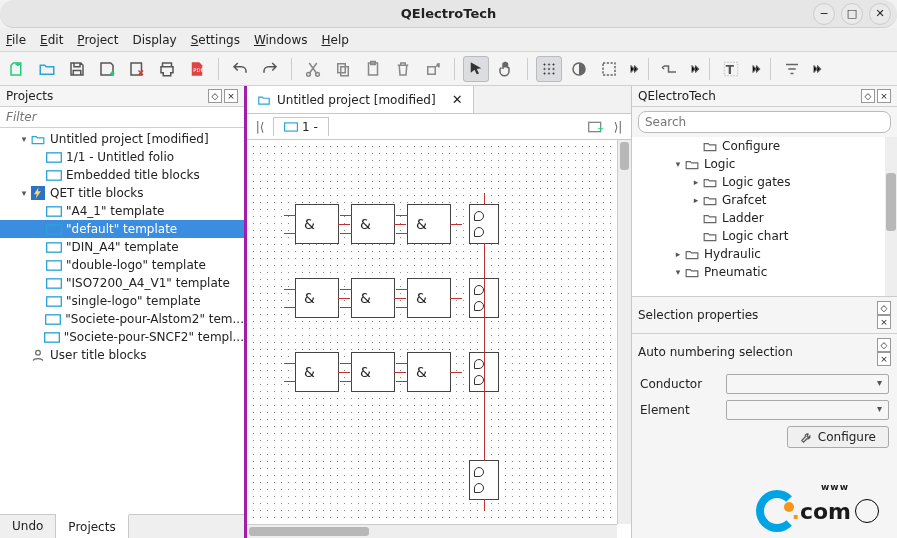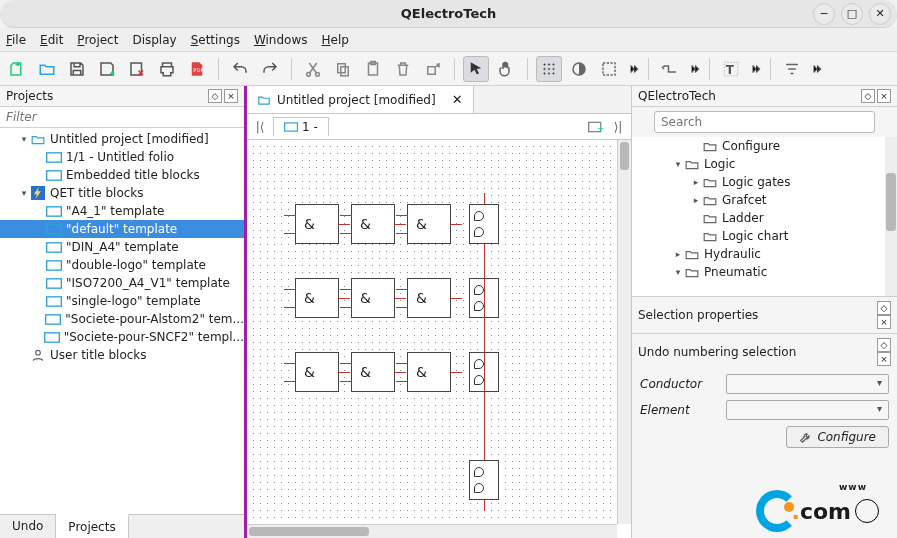--- a/index.html
+++ b/index.html
@@ -68,41 +68,41 @@
 
   .sym { position:absolute; width:30px; height:40px; border:1.2px solid #444; background:#fff; }
   .sym::before, .sym::after { content:""; position:absolute; left:50%; width:1px; height:12px; background:#b33; }
   .sym::before { top:-12px; } .sym::after { bottom:-12px; }
   .sym .o1,.sym .o2 { position:absolute; width:10px; height:10px; border:1px solid #333; border-radius:50% 50% 50% 0; left:4px; }
   .sym .o1{top:6px;} .sym .o2{top:22px;}
   .vwire { position:absolute; width:1px; background:#b33; }
 
   
   .rightpane { width: 266px; background:#f5f5f5; border-left:1px solid #c8c8c8; display:flex; flex-direction:column; }
-  .searchbox { margin:4px 22px; padding:3px 6px; border:1px solid #bbb; border-radius:3px; font-size:12px; background:#fff; }
+  .searchbox { margin:4px 6px; padding:3px 6px; border:1px solid #bbb; border-radius:8px; font-size:12px; background:#fff; }
   .coltree { flex:0 0 160px; background:#fff; border-bottom:1px solid #ccc; overflow:auto; position:relative; }
   .coltree .vscroll2 { position:absolute; right:0; top:0; bottom:0; width:12px; background:#eee; }
   .coltree .vthumb2 { position:absolute; left:1px; right:1px; top:36px; height:58px; background:#b8b8b8; border-radius:3px; }
   .crow { display:flex; align-items:center; height:18px; white-space:nowrap; cursor:pointer; } .cind2{padding-left:40px;} .cind3{padding-left:58px;}
 
   .propsection { padding:4px 6px; border-bottom:1px solid #d0d0d0; display:flex; justify-content:space-between; align-items:center; }
-  .formarea { padding:4px 8px; display:flex; flex-direction:column; gap:6px;font-style:italic; }
+  .formarea { padding:4px 8px; display:flex; flex-direction:column; gap:6px; }
   .formrow { display:flex; align-items:center; gap:6px; }
   .formrow label { width:80px; }
   .formrow select, .combo { flex:1; border:1px solid #aaa; background:#f6f6f6; height:20px; border-radius:2px; position:relative; }
   .combo::after { content:"▾"; position:absolute; right:6px; top:2px; font-size:10px; color:#555; }
   .cfgbtn { align-self:flex-end; padding:3px 12px; border:1px solid #aaa; border-radius:3px; background:#f0f0f0; cursor:pointer; display:flex; align-items:center; gap:4px; }
 
   
   .wmark { position:absolute; right:18px; bottom:6px; display:flex; align-items:center; font-weight:700; font-size:22px; color:#1a1a1a; pointer-events:none; }
   .wmark .c { width:42px; height:42px; border:8px solid #00a4e4; border-right-color:transparent; border-radius:50%; margin-right:-6px; position:relative; }
   .wmark .c::after{content:""; position:absolute; right:-4px; top:4px; width:10px;height:10px; background:#f7941d; border-radius:50%;}
   .wmark .dot { color:#f7941d; }
   .wmark .globe { width:24px; height:24px; border:1.5px solid #000; border-radius:50%; position:relative; margin-left:4px;}
-  .wmark sub { font-size:9px; position:absolute; top:-8px; right:12px; letter-spacing:1px;}
+  .wmark sub { font-size:9px; position:absolute; top:-8px; right:30px; letter-spacing:1px;}
 </style>
 </head>
 <body>
 
 <div class="titlebar">
   <span class="title">QElectroTech</span>
   <div class="winbtns">
     <div class="winbtn">─</div>
     <div class="winbtn">□</div>
     <div class="winbtn">✕</div>
@@ -602,21 +602,21 @@
     </div>
 
     <div class="propsection">
       <span>Selection properties</span>
       <div class="ctrls">
           <div class="pinbtn">◇</div>
           <div class="pinbtn">×</div>
         </div>
     </div>
     <div class="propsection" style="border-bottom:none;">
-      <span>Undo numbering selection</span>
+      <span>Auto numbering selection</span>
       <div class="ctrls">
           <div class="pinbtn">◇</div>
           <div class="pinbtn">×</div>
         </div>
     </div>
     <div class="formarea">
       <div class="formrow">
           <label>Conductor</label>
           <div class="combo"></div>
         </div>

